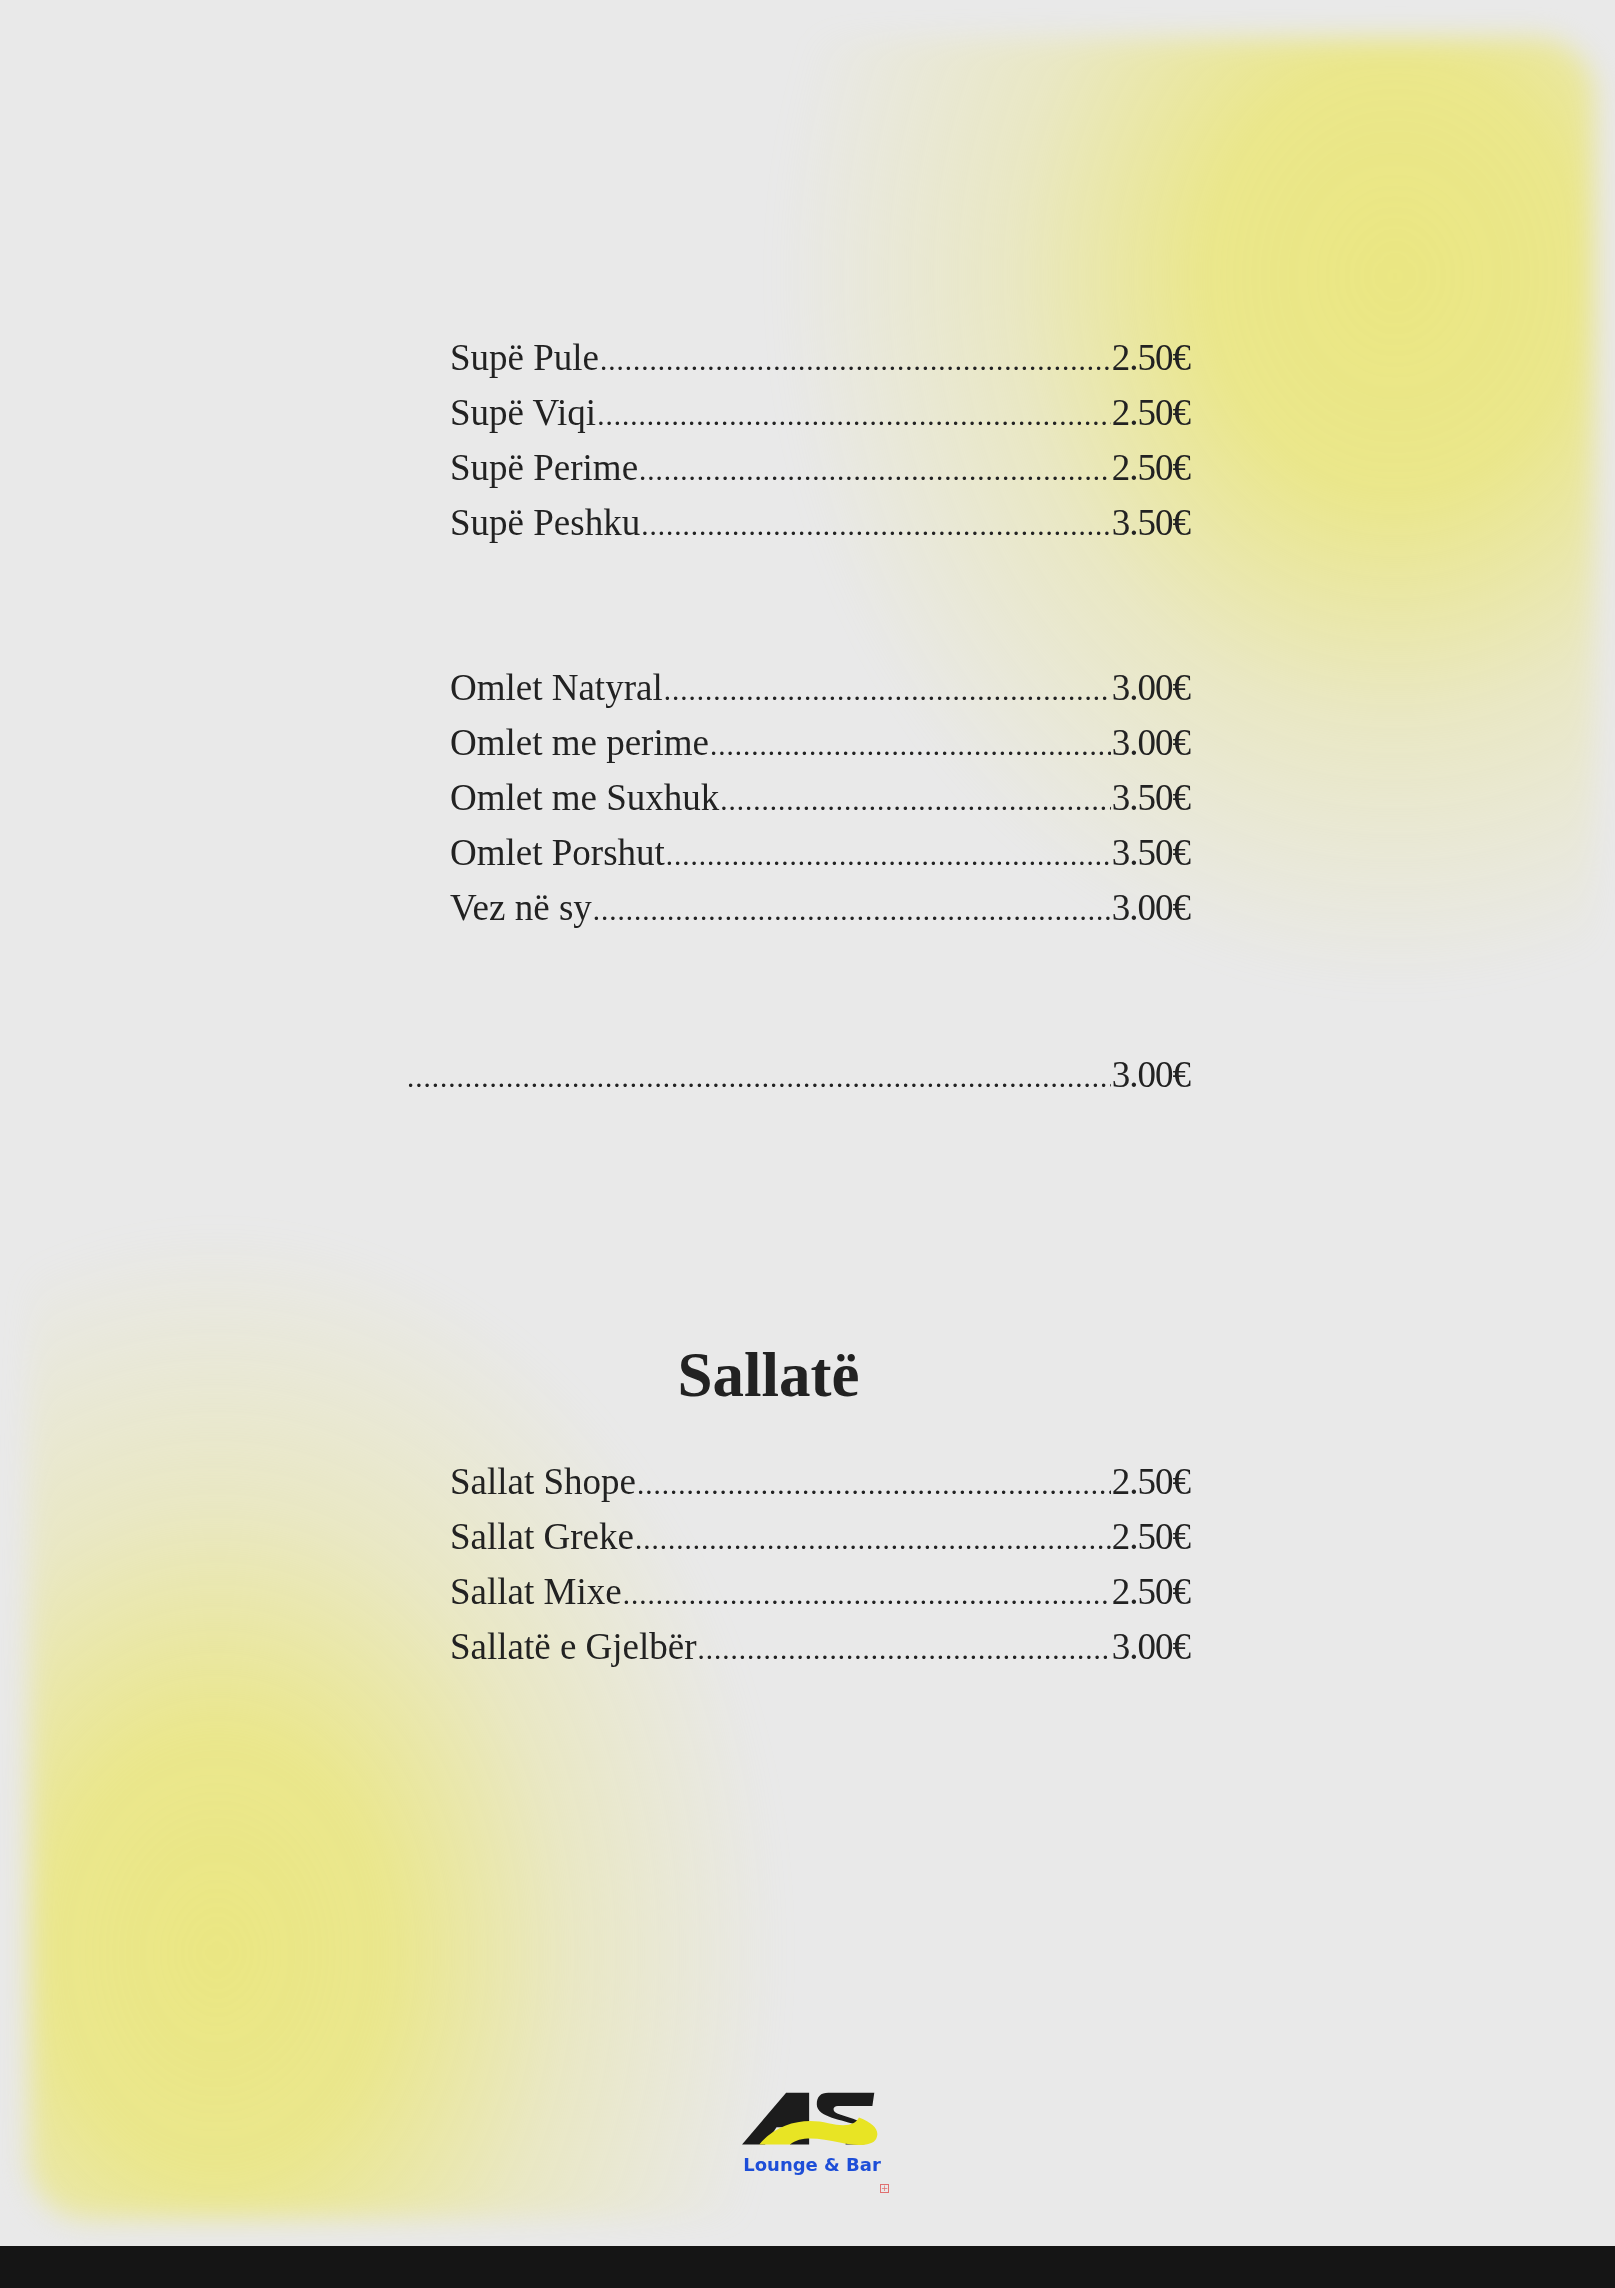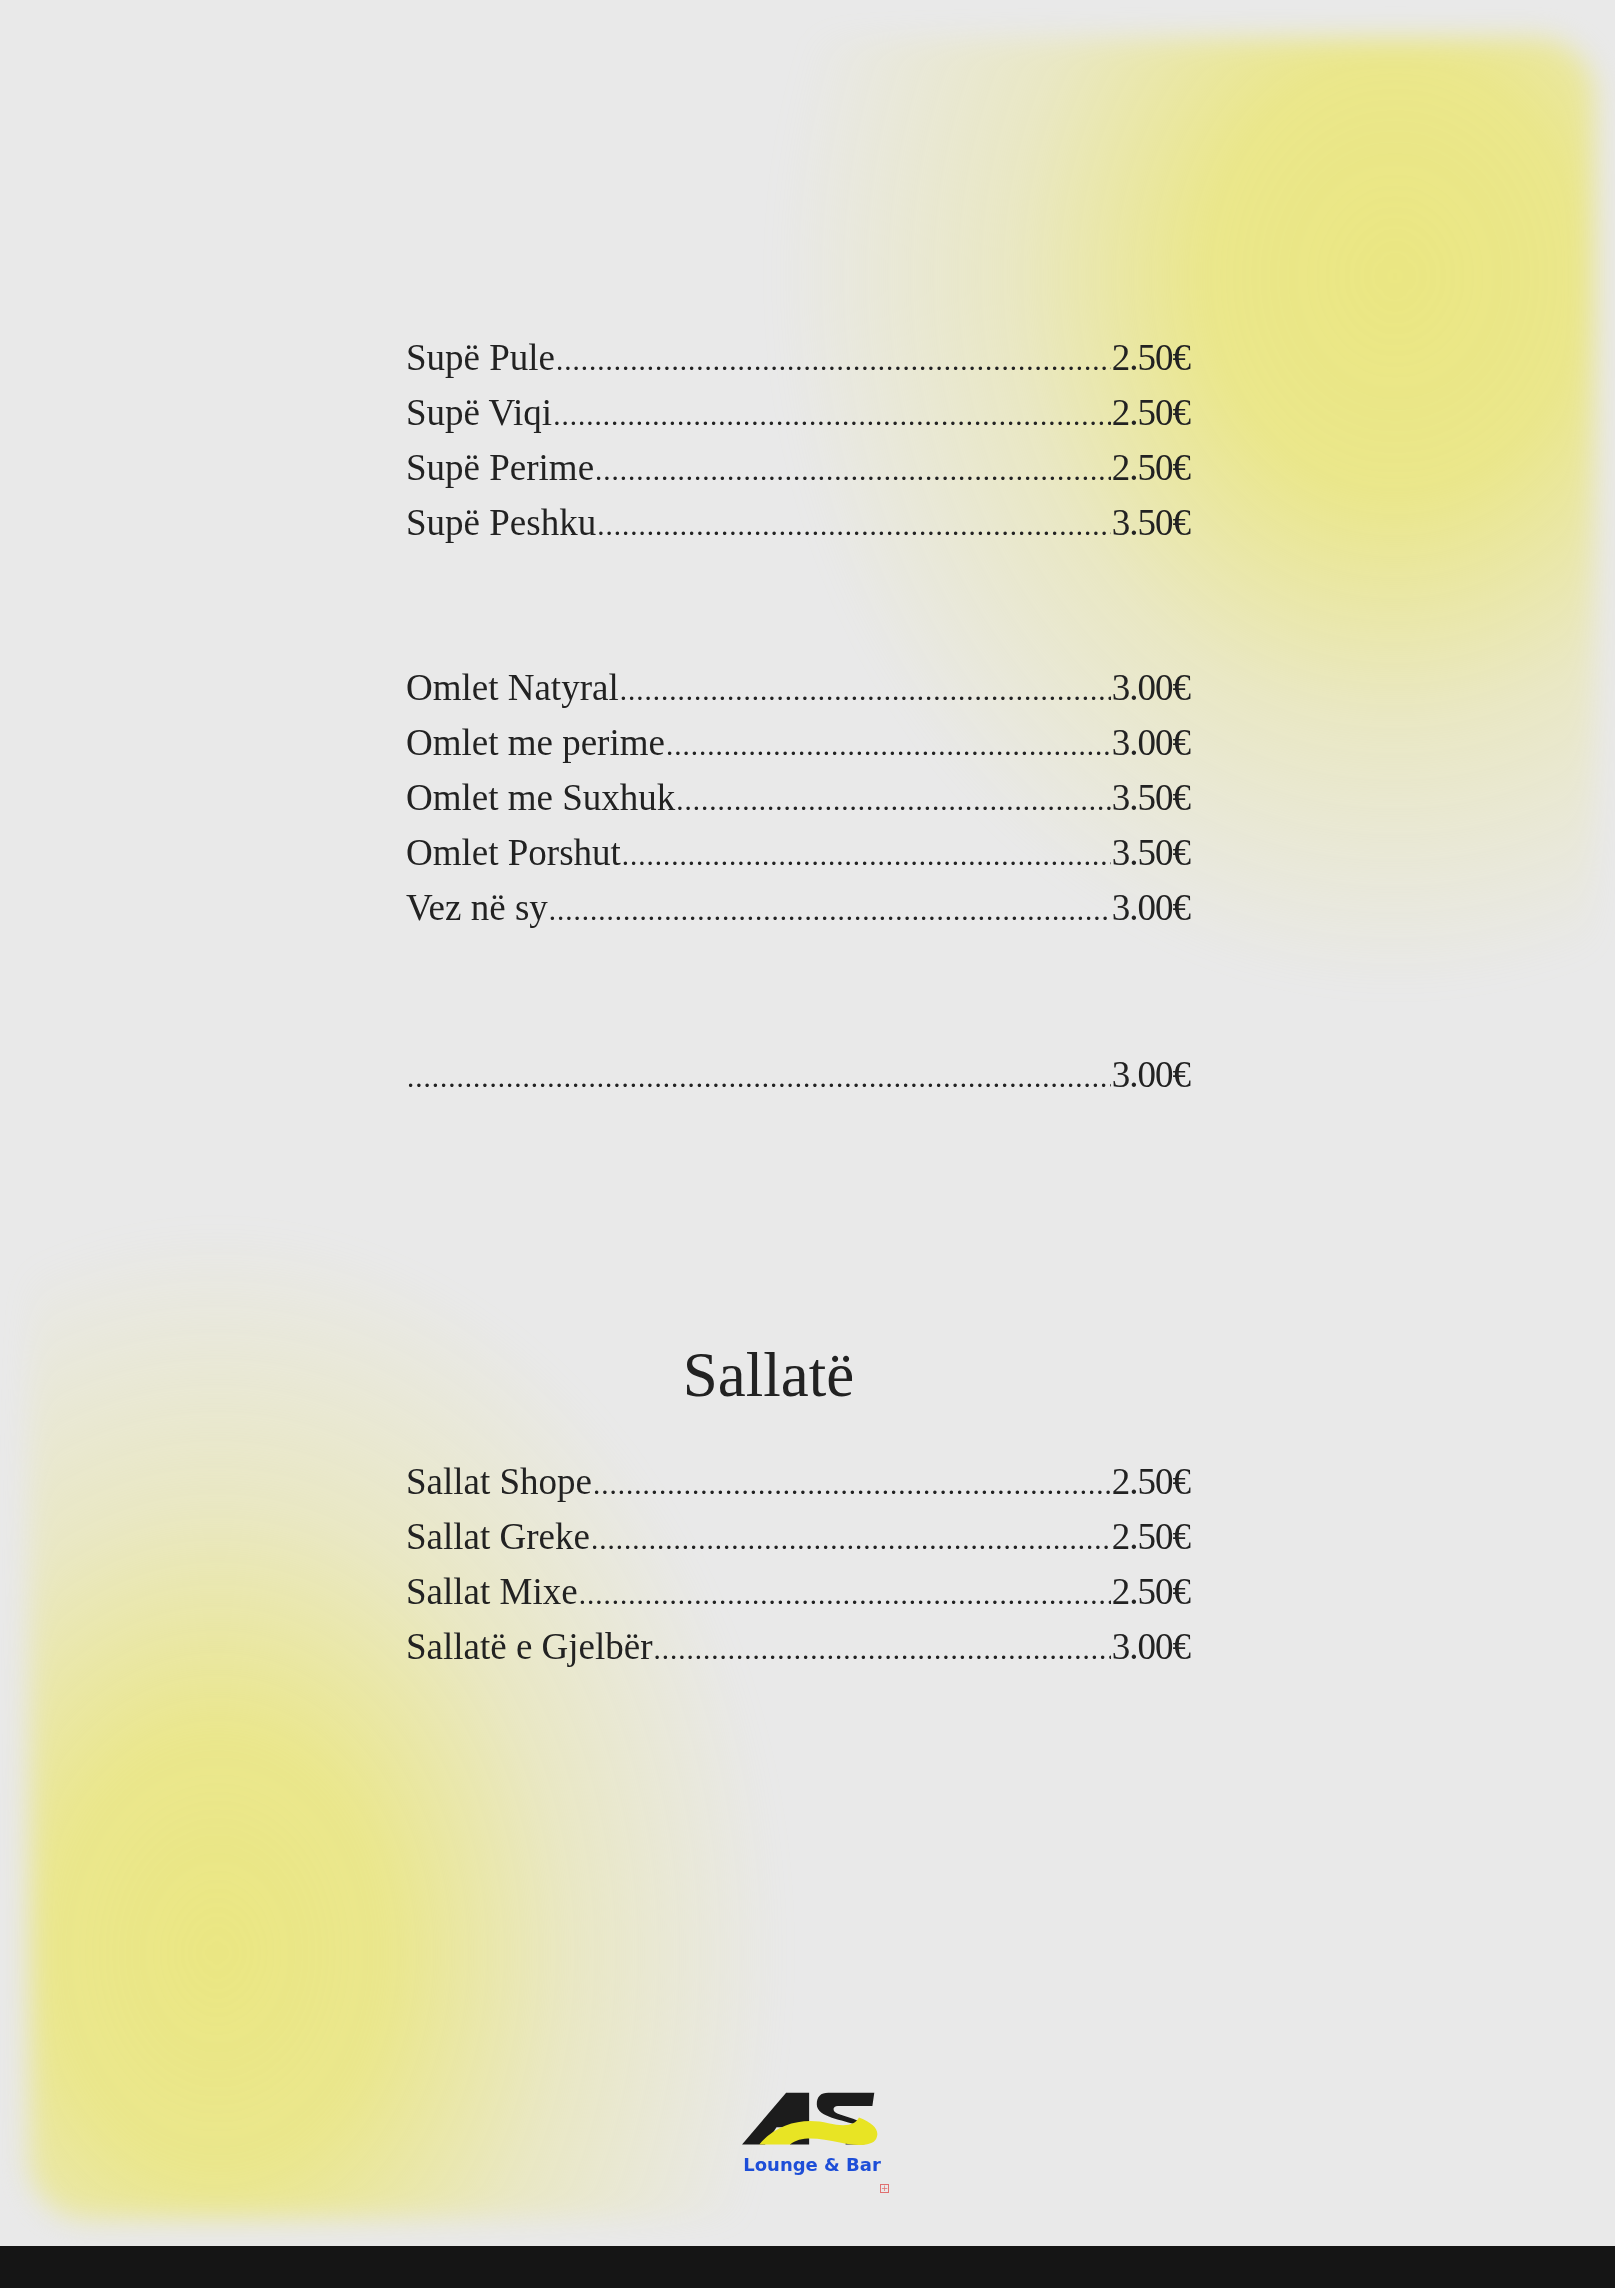--- a/index.html
+++ b/index.html
@@ -43,32 +43,32 @@
   .subtitle {
     font-size:27px; line-height:33px; margin-top:-5.8px;
   }
   .menu-list {
     position:absolute; left:406px; width:784px;
   }
   .item {
     display:flex; align-items:baseline; height:55px;
     font-size:37px; line-height:55px; white-space:nowrap;
   }
-  .item .name { flex:0 0 auto; }
+  .item .name { flex:0 0 auto;margin-left:44px; }
   .item .dots {
     flex:1 1 auto; overflow:hidden; font-size:29px; letter-spacing:1px;
     margin:0 1px;
   }
   .item .dots::after {
     content:"..................................................................................................................................................................";
   }
   .item .price { flex:0 0 auto; letter-spacing:-1px; }
   .section2-title {
     position:absolute; left:615px; top:1337px; width:307px; text-align:center;
-    font-size:63px; font-weight:normal; line-height:77px;
+    font-size:63px; font-weight:bold; line-height:77px;
   }
   .logo {
     position:absolute; left:740px; top:2085px; width:154px; height:101px;
   }
   .logo-text {
     position:absolute; left:0; top:69px; width:144px; text-align:center;
     font-family:"DejaVu Sans", sans-serif; font-weight:bold; font-size:18px; color:#1d4ed8;
   }
   .tiny-mark {
     position:absolute; left:880px; top:2184px; width:8.6px; height:8.6px;

